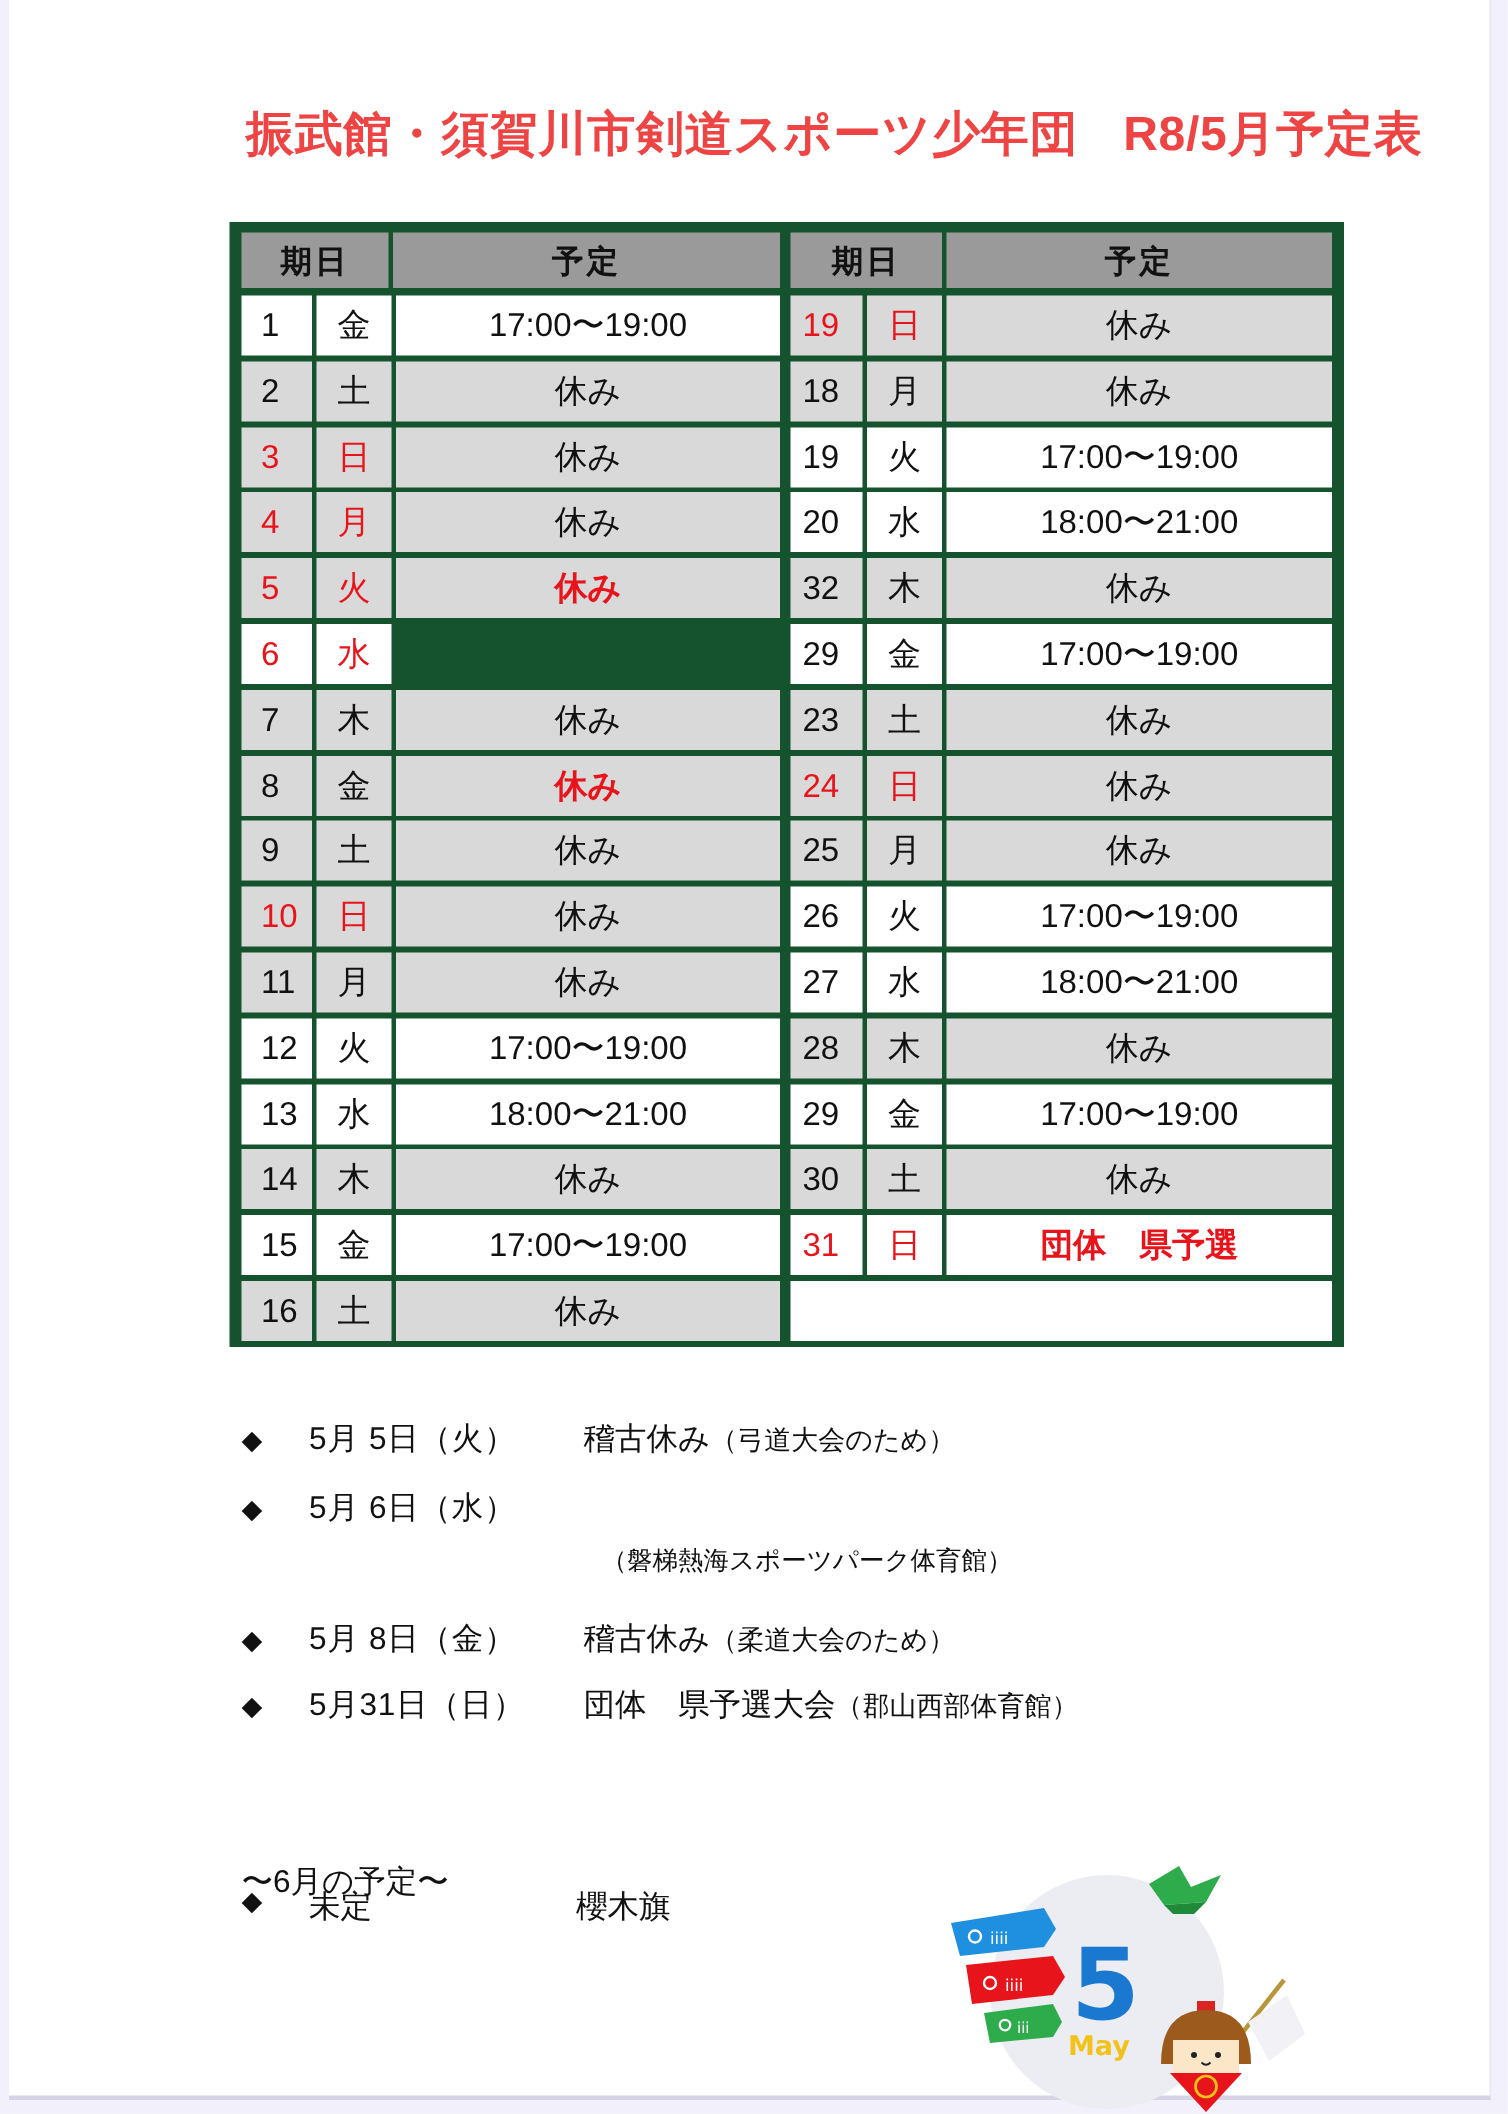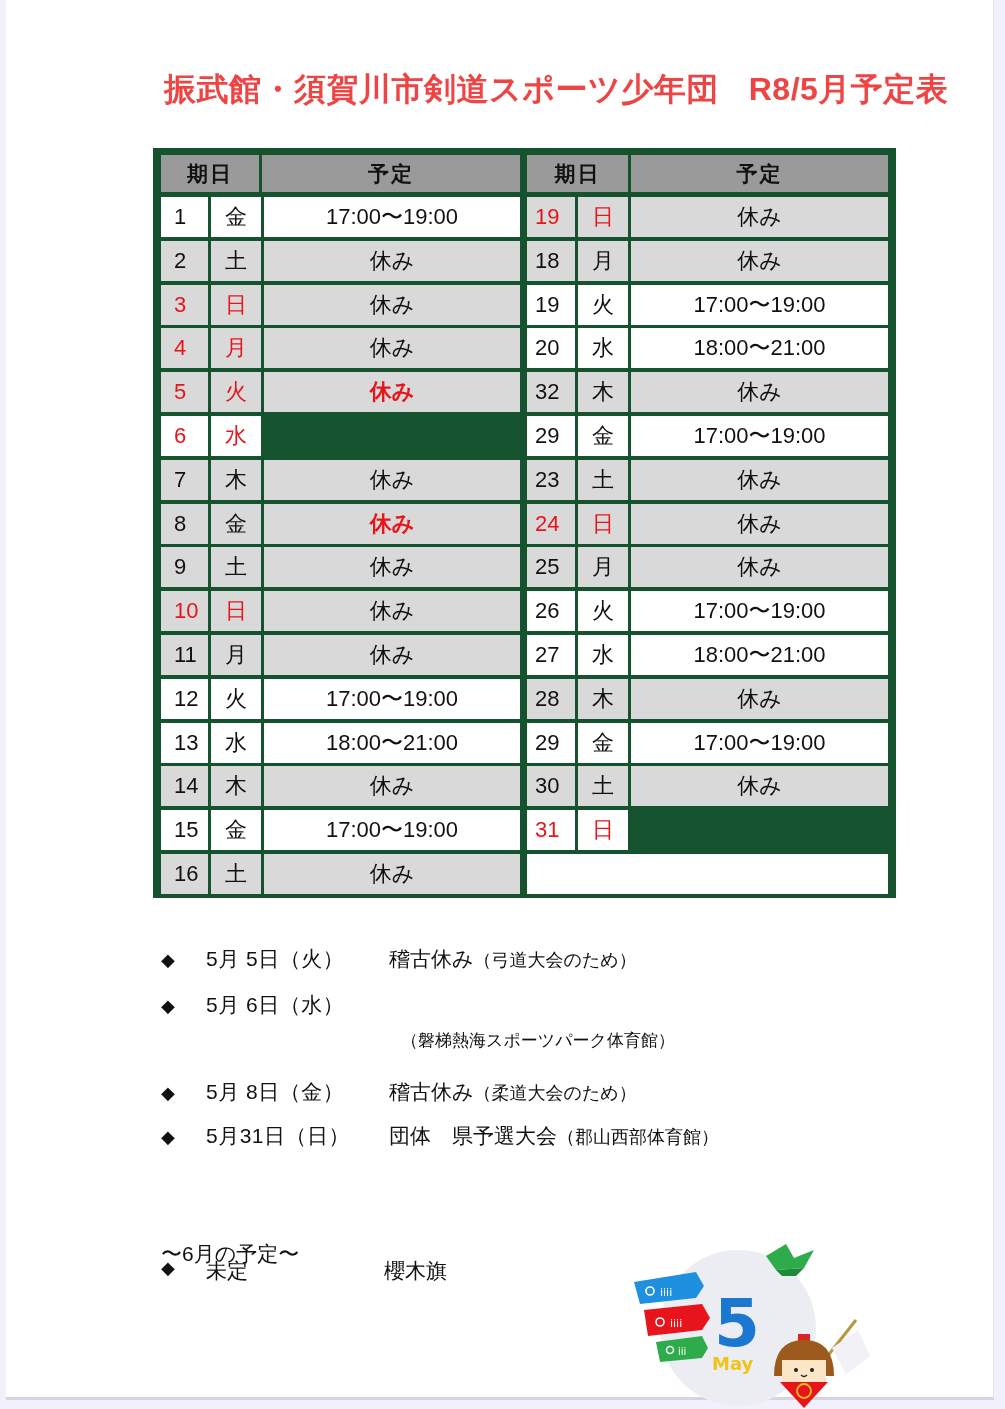--- a/index.html
+++ b/index.html
@@ -234,20 +234,21 @@
             <div class="cell c-sched">17:00〜19:00</div>
           </div>
           <div class="row">
             <div class="cell c-day">30</div>
             <div class="cell c-wd">土</div>
             <div class="cell c-sched">休み</div>
           </div>
           <div class="row white">
             <div class="cell c-day red">31</div>
             <div class="cell c-wd red">日</div>
+            <div class="cell c-sched red bold">団体　県予選</div>
           </div>
           <div class="row empty">
             <div class="c-full"></div>
           </div>
         </div>
     </div>
   </div>
 
   <div class="notes">
     <div class="note" style="top:0px;">

